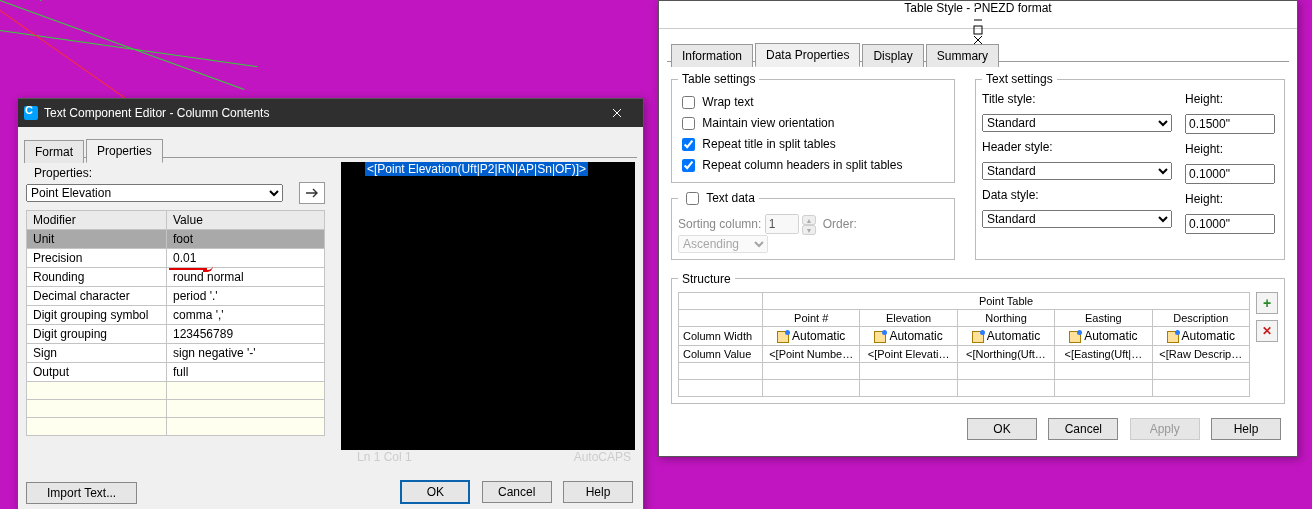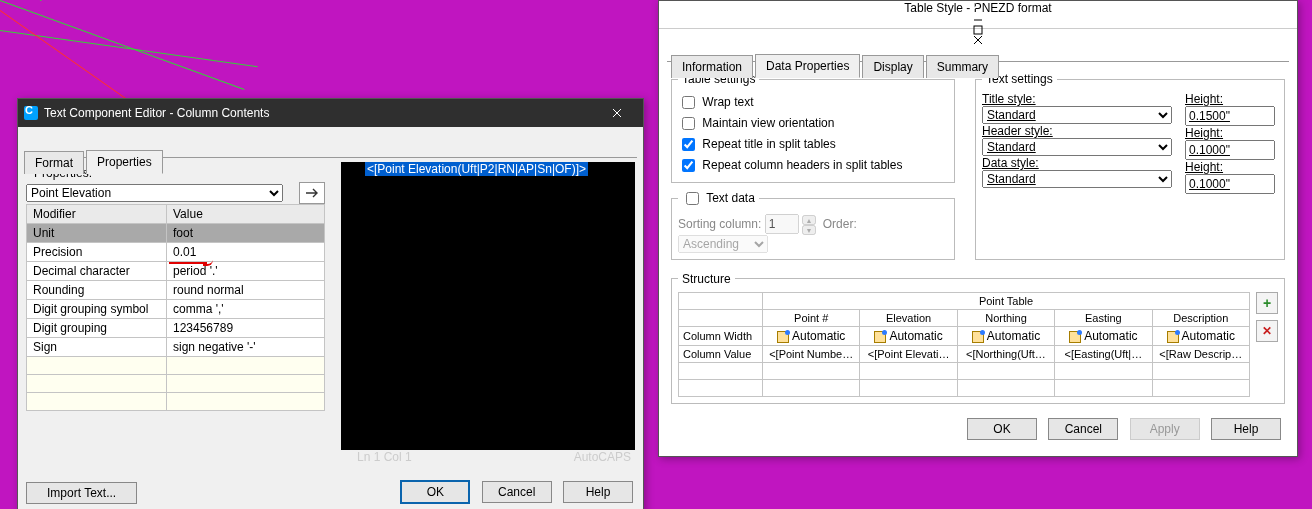--- a/index.html
+++ b/index.html
@@ -15,21 +15,21 @@
   .titlebar.dark { background:#2f2f2f; }
   .titlebar.light { background:#fff; color:#000; border-bottom:1px solid #ccc;flex-direction:column; }
   .app-icon { width:14px; height:14px; margin-right:6px; display:inline-block; background:#00a2ff; border-radius:2px; position:relative; }
   .app-icon::after { content:"C"; position:absolute; left:1px; top:-2px; color:#fff; font-size:11px; font-weight:bold; }
   .titlebar .spacer { flex:1; }
   .winbtn { width:40px; height:28px; display:flex; align-items:center; justify-content:center; color:inherit; }
   .winbtn svg { width:10px; height:10px; stroke:currentColor; stroke-width:1; fill:none; }
 
   
   .tabbar { display:flex; align-items:flex-end; padding:6px 6px 0 6px; }
-  .tab { padding:4px 10px; border:1px solid #999; border-bottom:none; background:#e8e8e8; margin-right:2px; position:relative; top:17px; cursor:pointer; }
+  .tab { padding:4px 10px; border:1px solid #999; border-bottom:none; background:#e8e8e8; margin-right:2px; position:relative; top:6px; cursor:pointer; }
   .tab.active { background:#f0f0f0; border-bottom:1px solid #f0f0f0; }
 
   
   fieldset { border:1px solid #bbb; margin:6px; padding:6px; }
   legend { padding:0 4px; }
 
   
   label.row { display:inline-block; margin:1px 0; }
   select.wide { width:190px; }
   input[type=text].narrow { width:60px; }
@@ -41,40 +41,40 @@
 
   
   .tce-body { display:flex; }
   .tce-left { width:315px; padding:4px 8px 8px 8px; }
   .tce-right { flex:1; padding:4px 8px; }
   .props-head { margin:4px 0 2px 8px; }
   .combo-row { display:flex; align-items:center; gap:16px; }
   .arrowbtn { width:26px; height:22px; border:1px solid #999; background:#fff; display:flex; align-items:center; justify-content:center; cursor:pointer; }
   .arrowbtn svg { width:14px; height:12px; stroke:#333; fill:none; stroke-width:1.4; }
 
-  table.props { width:100%; border-collapse:collapse; margin-top:0; background:#fff; }
+  table.props { width:100%; border-collapse:collapse; margin-top:6px; background:#fff; }
   table.props th, table.props td { border:1px solid #c4c4c4; padding:2px 6px; text-align:left; font-weight:normal; }
   table.props th { background:#eaeaea; }
   tr.sel td { background:#a9a9a9; }
   tr.blank td { height:18px; background:#fffff0; }
 
   .code-area { width:100%; height:288px; background:#000; color:#fff; font-family:Consolas, monospace; position:relative; }
   .code-line { background:#005fcf; color:#fff; padding:0 2px; display:inline-block; }
   .status { display:flex; padding:0 4px 4px 4px; color:#ccc; }
   .status .left { flex:1;margin-left:12px; }
   .import-btn { margin:8px; padding:3px 20px; border:1px solid #888; background:#e6e6e6; }
 
   
   .annot { position:absolute; border-bottom:2px solid #e00000; height:0; }
   .annot::after { content:""; position:absolute; right:-6px; bottom:-4px; width:10px; height:6px; border-bottom:2px solid #e00000; border-radius:0 0 6px 0; }
 
   
   .ts-body { padding:4px 6px 6px 6px; }
   .ts-upper { display:flex; gap:8px; }
-  .ts-col { display:flex; flex-direction:column; gap:0; width:195px;text-decoration:underline; }
+  .ts-col { display:flex; flex-direction:column; gap:8px; width:195px; }
   .ts-col label { display:block; }
   .structure-grid { width:100%; border-collapse:collapse; background:#fff; }
   .structure-grid th, .structure-grid td { border:1px solid #c4c4c4; padding:2px 4px; font-weight:normal; text-align:center; white-space:nowrap; overflow:hidden; text-overflow:ellipsis; max-width:84px; font-size:11px; }
   .structure-grid .rowhead { text-align:left; background:#fff; }
   .mini-icn { display:inline-block; width:12px; height:12px; background:#ffe19a; border:1px solid #a67d00; margin-right:3px; vertical-align:middle; position:relative; }
   .mini-icn::after{ content:""; position:absolute; right:-2px; top:-2px; width:5px; height:5px; background:#2d7bff; border-radius:50%; }
   .side-tools { display:flex; flex-direction:column; gap:6px; margin-left:6px; }
   .tool { width:22px; height:22px; border:1px solid #aaa; background:#f4f4f4; display:flex; align-items:center; justify-content:center; }
   .tool.plus::after { content:"+"; font-size:14px; font-weight:bold; color:#2a8a2a; }
   .tool.del::after { content:"✕"; font-size:12px; font-weight:bold; color:#c81e1e; }
@@ -131,38 +131,42 @@
         </tr>
         <tr class="sel">
           <td>Unit</td>
                 <td>foot</td>
               </tr>
         <tr>
           <td>Precision</td>
                 <td>0.01</td>
               </tr>
         <tr>
+          <td>Rounding</td>
+                <td>round normal</td>
+              </tr>
+        <tr>
           <td>Decimal character</td>
                 <td>period '.'</td>
               </tr>
         <tr>
-          <td>Rounding</td>
-                <td>round normal</td>
-              </tr>
-        <tr>
           <td>Digit grouping symbol</td>
                 <td>comma ','</td>
               </tr>
         <tr>
           <td>Digit grouping</td>
                 <td>123456789</td>
               </tr>
         <tr>
           <td>Sign</td>
                 <td>sign negative '-'</td>
+              </tr>
+        <tr>
+          <td>Output</td>
+                <td>full</td>
               </tr>
         <tr class="blank">
                 <td></td>
                 <td></td>
               </tr>
         <tr class="blank">
                 <td></td>
                 <td></td>
               </tr>
         <tr class="blank">

